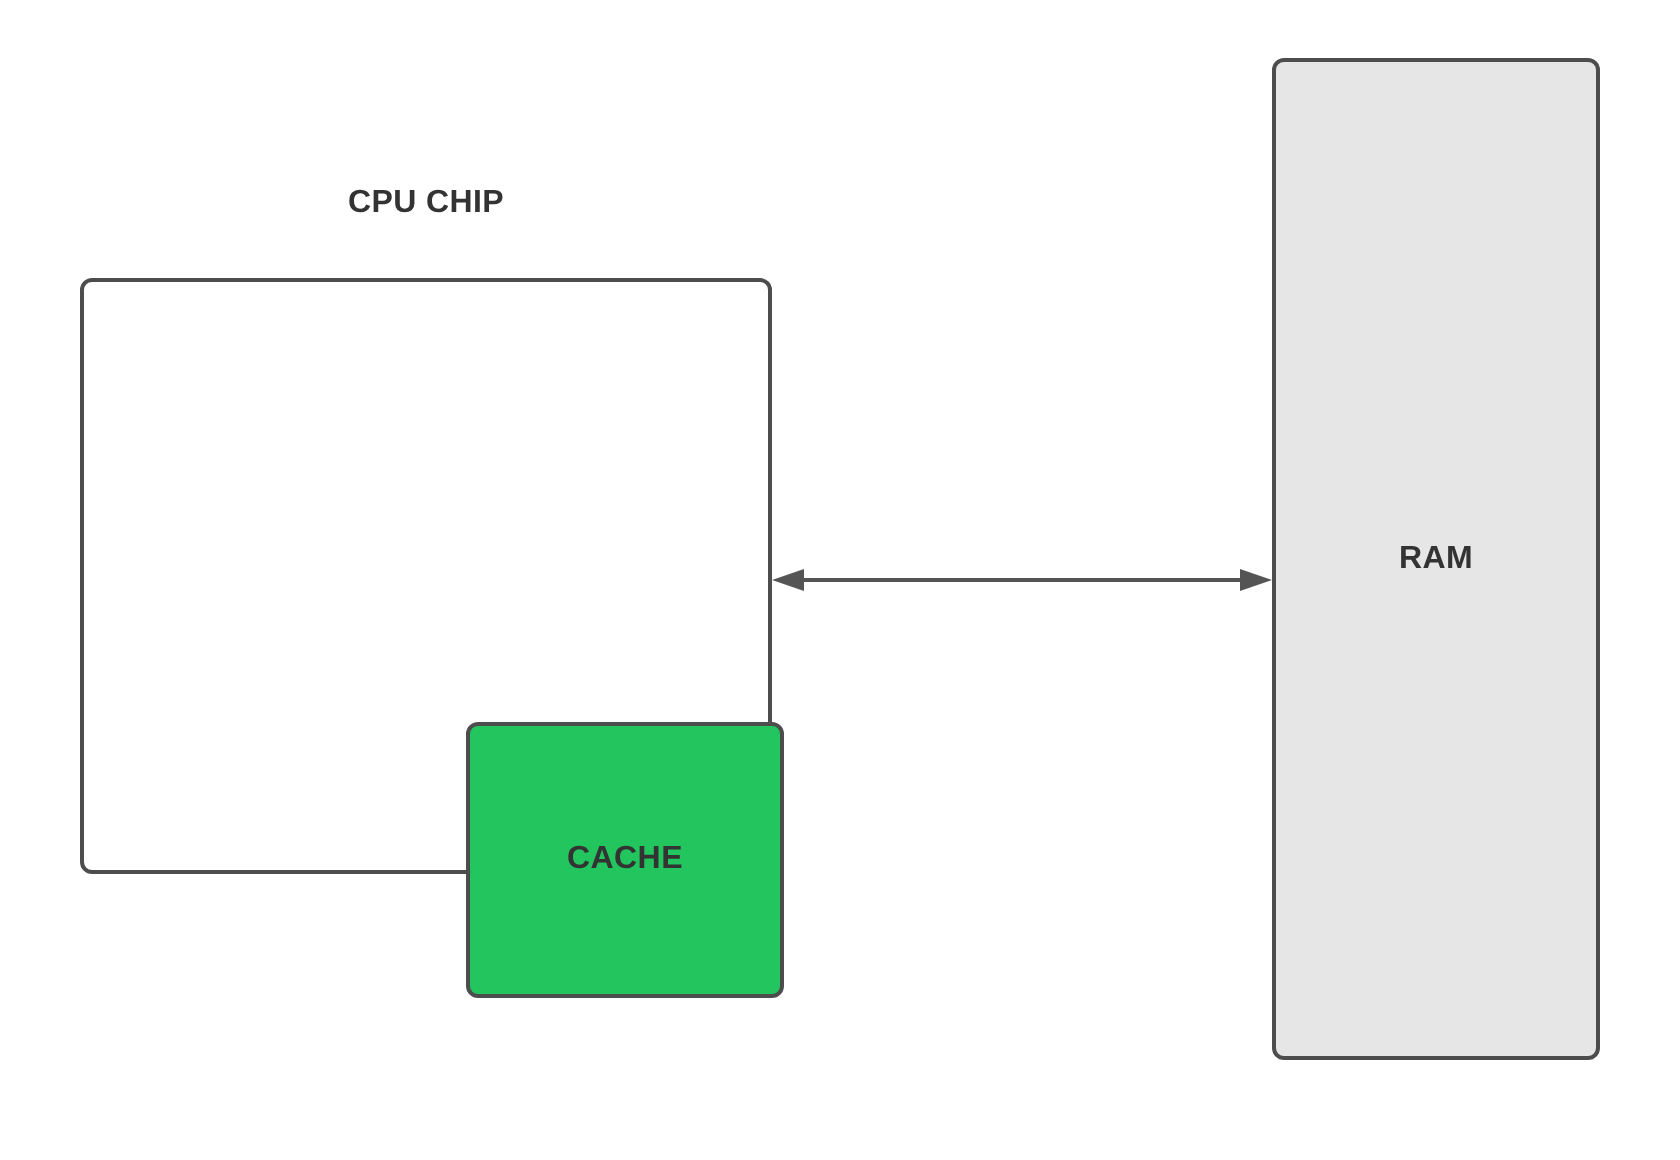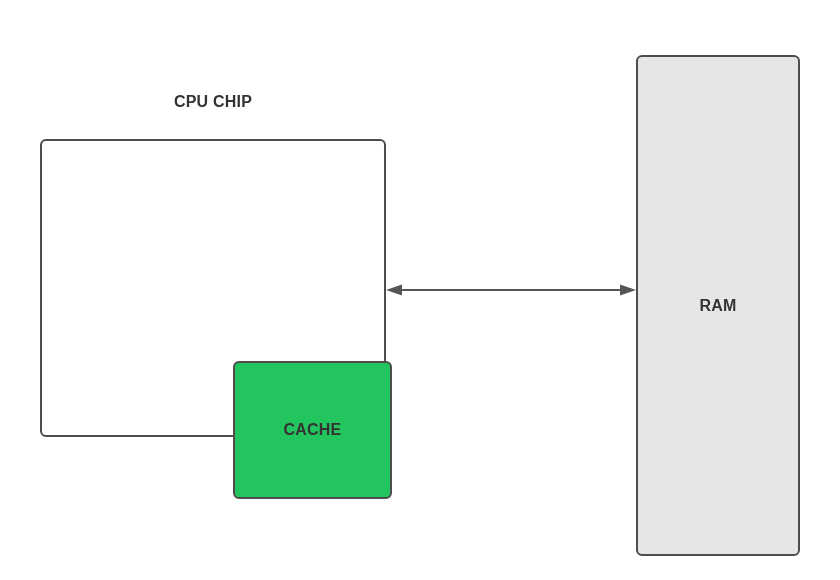--- a/index.html
+++ b/index.html
@@ -66,21 +66,21 @@
   #cache-label {
     font-size: 16px;
     font-weight: bold;
     color: #333333;
     letter-spacing: 0.2px;
   }
 
   
   #ram-box {
     left: 636px;
-    top: 55px;
+    top: 29px;
     width: 164px;
     height: 501px;
     background: #e6e6e6;
   }
   #ram-label {
     font-size: 16px;
     font-weight: bold;
     color: #333333;
     letter-spacing: 0.2px;
   }

